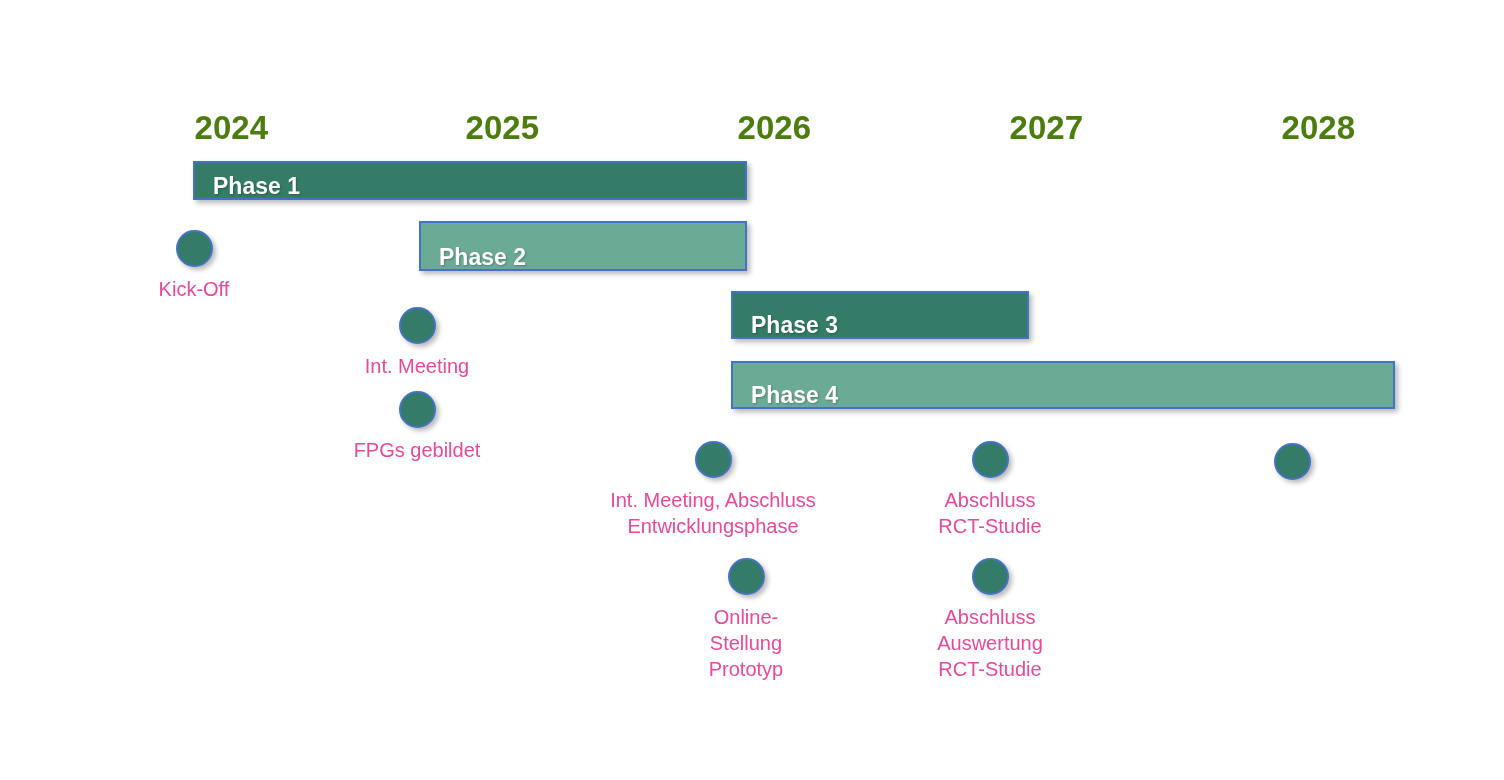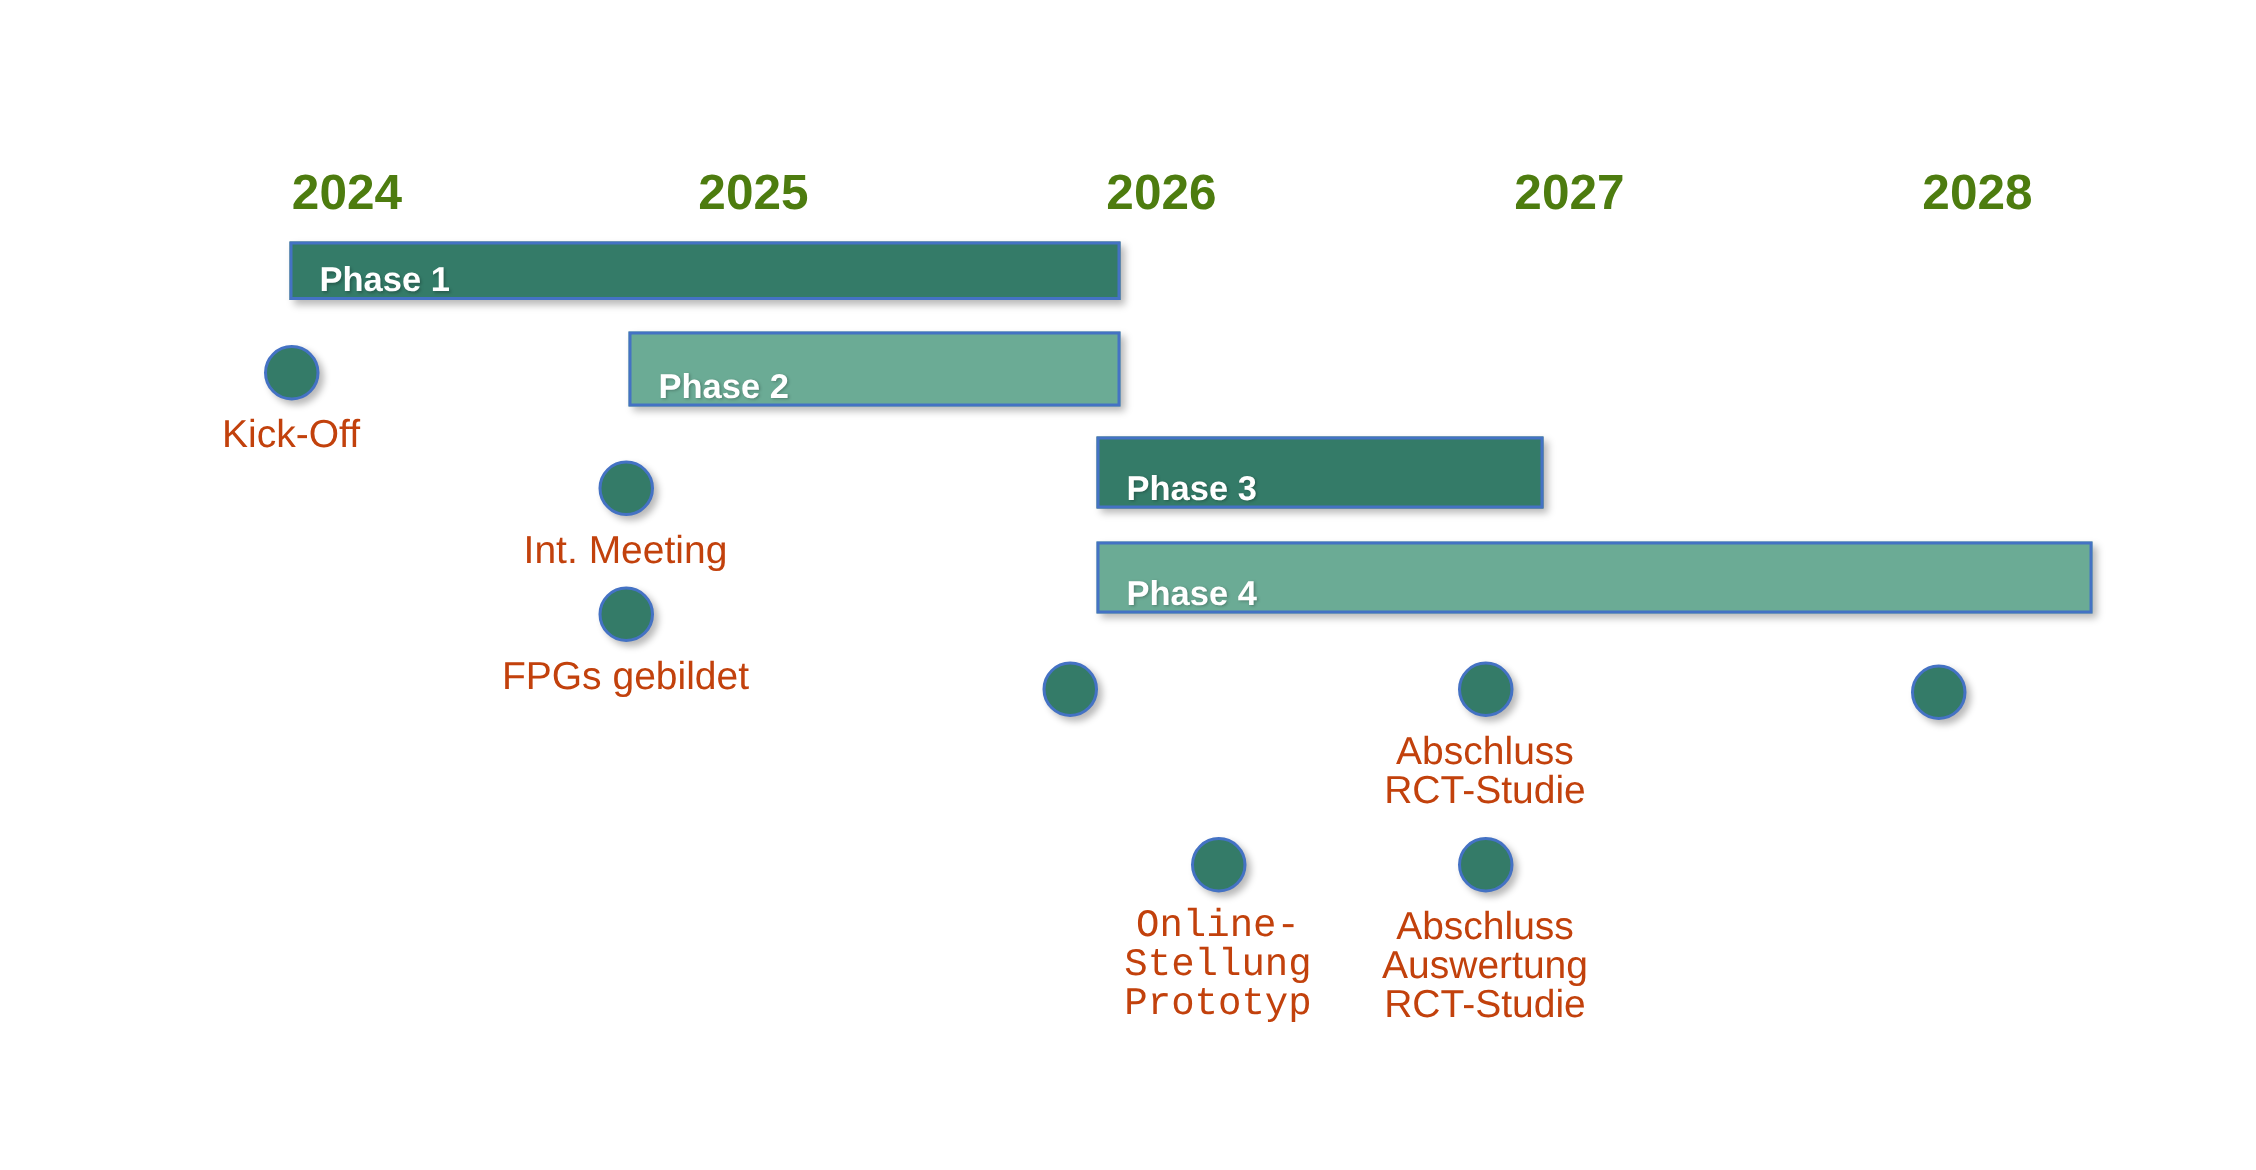--- a/index.html
+++ b/index.html
@@ -72,23 +72,23 @@
     border-radius: 50%;
     background: #347B68;
     border: 2px solid #4472C4;
     box-sizing: border-box;
     box-shadow: 3px 3px 5px rgba(0,0,0,0.28);
     flex: none;
   }
   .milestone-label {
     margin-top: 9px;
     text-align: center;
-    font-size: 26px;
+    font-size: 20px;
     line-height: 26px;
-    color: #c2410c;
+    color: #ec4899;
     white-space: pre-line;
     font-weight: normal;
   }
 </style>
 </head>
 <body>
 
 <div id="timeline-canvas">
   <div id="year-axis">
       <div class="year-label" style="left: 188px;">2024</div>
@@ -119,22 +119,24 @@
       <div class="milestone" style="left: 417px; top: 307px; justify-content: flex-end;">
         <div class="milestone-dot"></div>
         <div class="milestone-label">Int. Meeting</div>
       </div>
       <div class="milestone" style="left: 417px; top: 391px;">
         <div class="milestone-dot"></div>
         <div class="milestone-label">FPGs gebildet</div>
       </div>
       <div class="milestone" style="left: 713px; top: 441px;">
         <div class="milestone-dot"></div>
+        <div class="milestone-label">Int. Meeting, Abschluss
+Entwicklungsphase</div>
       </div>
-      <div class="milestone" style="left: 812px; top: 558px; font-family: Liberation Mono, monospace;">
+      <div class="milestone" style="left: 746px; top: 558px;">
         <div class="milestone-dot"></div>
         <div class="milestone-label">Online-
 Stellung
 Prototyp</div>
       </div>
       <div class="milestone" style="left: 990px; top: 441px;">
         <div class="milestone-dot"></div>
         <div class="milestone-label">Abschluss
 RCT-Studie</div>
       </div>

